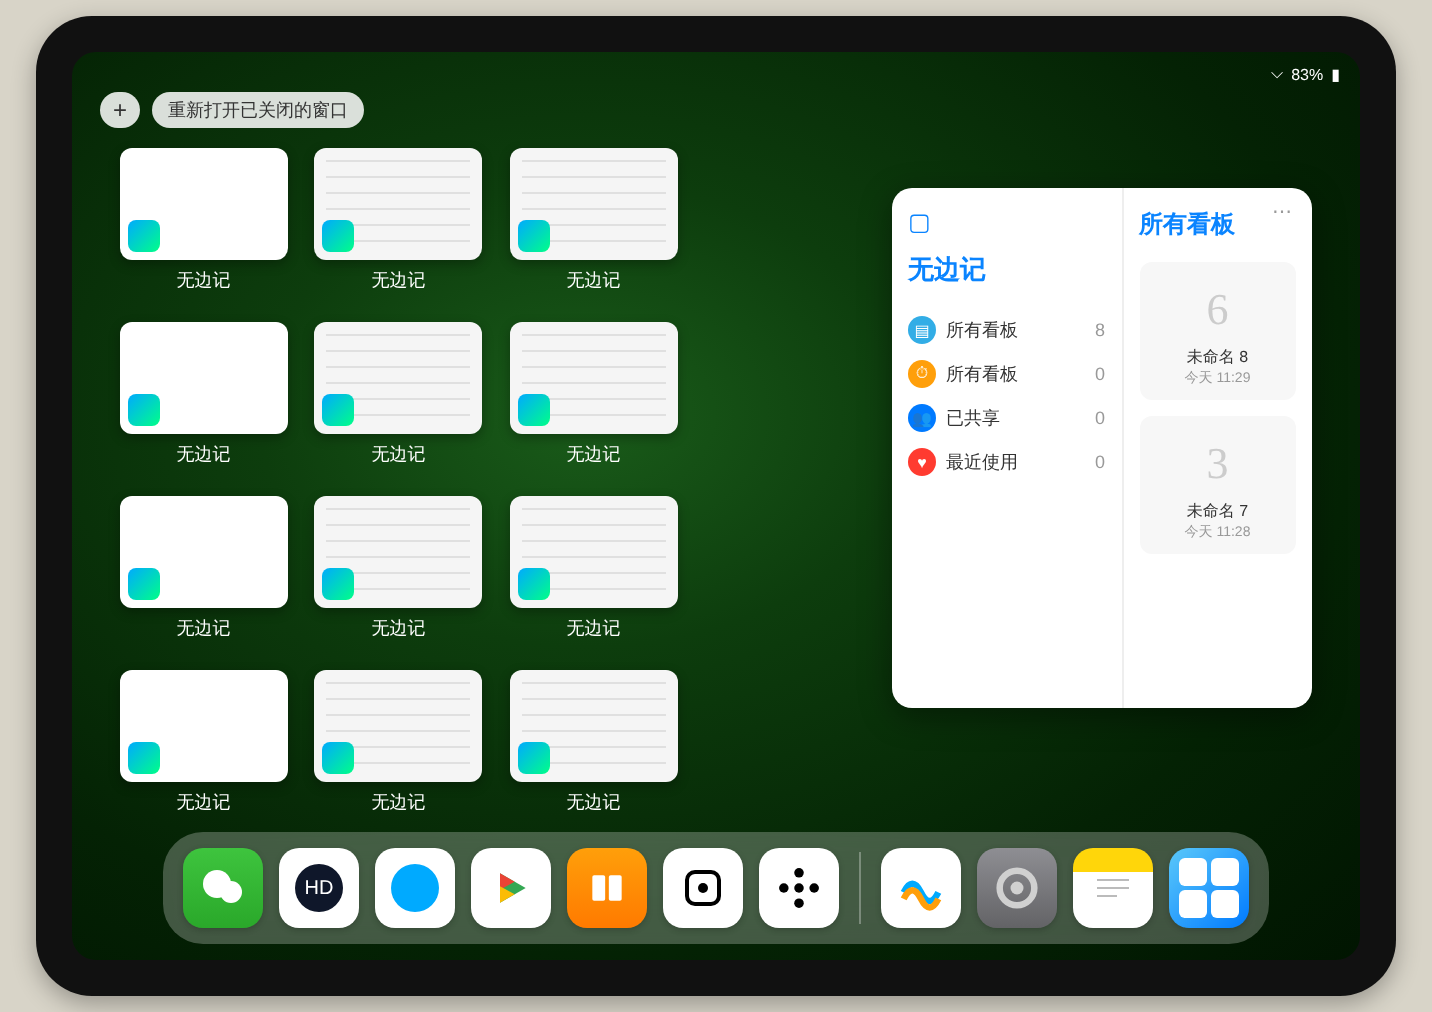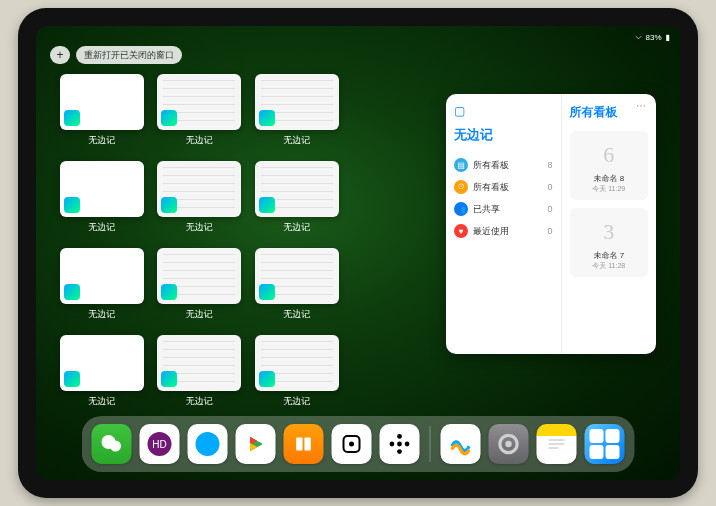--- a/index.html
+++ b/index.html
@@ -159,21 +159,21 @@
 .di-blue1 { background: #fff; }
 .di-blue2 { background: #fff; }
 .di-play { background: #fff; }
 .di-books { background: linear-gradient(#ff9f0a,#ff7a00); }
 .di-dice { background: #fff; }
 .di-hex { background: #fff; }
 .di-freeform { background: #fff; }
 .di-settings { background: linear-gradient(#8e8e93,#636366); }
 .di-notes { background: linear-gradient(#ffd60a 30%,#fff 30%); }
 .di-folder { background: linear-gradient(135deg,#5ac8fa,#007aff); }
-.circle-blue { width: 24px; height: 24px; border-radius: 50%; background: #701a75; display:flex;align-items:center;justify-content:center;color:#fff;font-size:10px; }
+.circle-blue { width: 24px; height: 24px; border-radius: 50%; background: #0f172a; display:flex;align-items:center;justify-content:center;color:#fff;font-size:10px; }
 .circle-cyan { width: 24px; height: 24px; border-radius: 50%; background: #0af; }
 </style>
 </head>
 <body>
 
 <div class="ipad-frame">
   <div class="screen">
 
     <div class="status-bar">
       <span></span>

